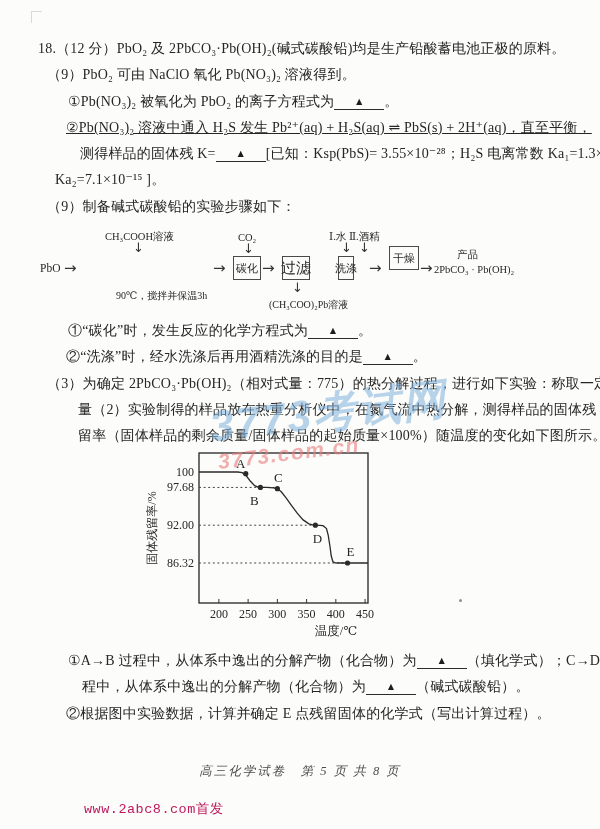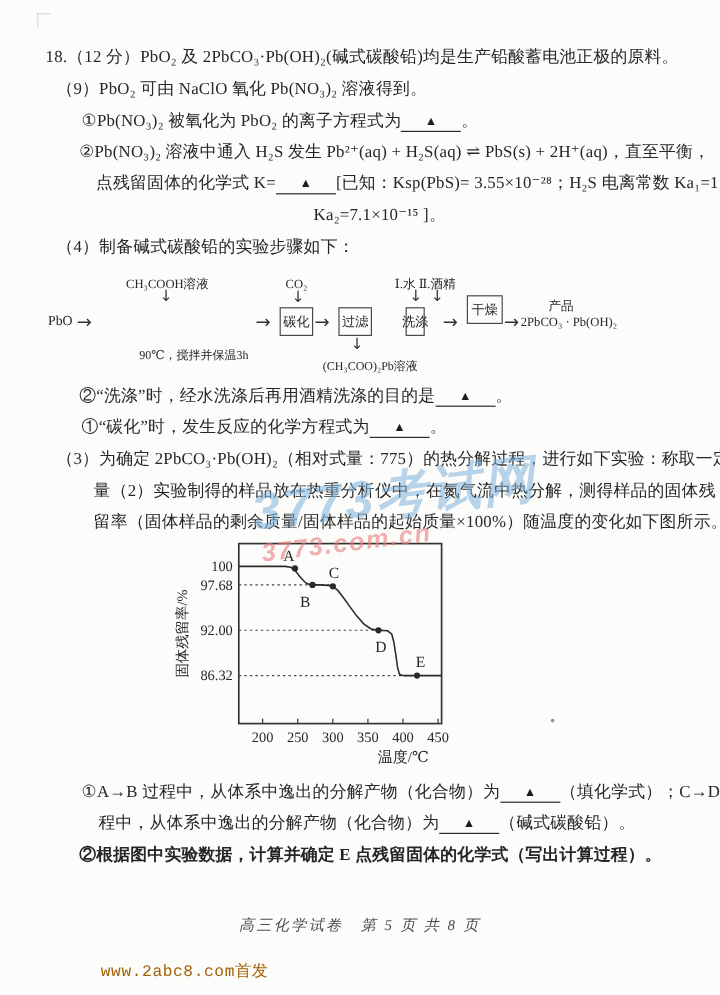--- a/index.html
+++ b/index.html
@@ -27,21 +27,21 @@
   .ar{position:absolute;font-size:15px;color:#333;line-height:12px;font-family:"DejaVu Sans",sans-serif;}
   .ar-d{font-size:13px;}
   
   .chart-wrap{position:absolute;left:140px;top:443px;width:270px;height:205px;}
   
   .footer{
     position:absolute;left:0;top:763px;width:100%;text-align:center;
     font-size:12.5px;color:#4c4c4c;font-style:italic;letter-spacing:2px;
   }
   .credit{
-    position:absolute;left:84px;top:800px;font-size:13.5px;color:#a16207;
+    position:absolute;left:84px;top:800px;font-size:13.5px;color:#be185d;
     font-family:"Liberation Mono","DejaVu Sans Mono",monospace;letter-spacing:0.5px;
   }
   
   .watermark{
     position:absolute;left:210px;top:378px;width:340px;height:80px;
     transform:rotate(-7deg);pointer-events:none;z-index:5;
     font-family:"Liberation Sans","DejaVu Sans",sans-serif;
   }
   .wm1{
     font-size:43px;font-weight:bold;font-style:italic;letter-spacing:2px;
@@ -63,65 +63,65 @@
 <body>
 
 <div class="page">
 
   <div class="corner-mark"></div>
 
   <div class="qgroup" id="qgroup-1" style="top:36px">
       <div class="qline" style="padding-left: 0px;"><span>18.（12 分）PbO₂ 及 2PbCO₃·Pb(OH)₂(碱式碳酸铅)均是生产铅酸蓄电池正极的原料。</span></div>
       <div class="qline" style="padding-left: 9px;"><span>（9）PbO₂ 可由 NaClO 氧化 Pb(NO₃)₂ 溶液得到。</span></div>
       <div class="qline" style="padding-left: 30px;"><span>①Pb(NO₃)₂ 被氧化为 PbO₂ 的离子方程式为</span><span class="blank">▲</span><span>。</span></div>
-      <div class="qline" style="padding-left: 28px;"><span>②Pb(NO₃)₂ 溶液中通入 H₂S 发生 Pb²⁺(aq) + H₂S(aq) ⇌ PbS(s) + 2H⁺(aq)，直至平衡，</span></div>
-      <div class="qline" style="padding-left: 42px;"><span>点残留固体的化学式 K=</span><span class="blank">▲</span><span>[已知：Ksp(PbS)= 3.55×10⁻²⁸；H₂S 电离常数 Ka₁=1.3×10⁻⁷，</span></div>
-      <div class="qline" style="padding-left: 17px; text-align: center;"><span>Ka₂=7.1×10⁻¹⁵ ]。</span></div>
-      <div class="qline" style="padding-left: 9px;"><span>（4）制备碱式碳酸铅的实验步骤如下：</span></div>
+      <div class="qline" style="padding-left: 28px; text-decoration: underline;"><span>②Pb(NO₃)₂ 溶液中通入 H₂S 发生 Pb²⁺(aq) + H₂S(aq) ⇌ PbS(s) + 2H⁺(aq)，直至平衡，</span></div>
+      <div class="qline" style="padding-left: 42px;"><span>测得样品的固体残 K=</span><span class="blank">▲</span><span>[已知：Ksp(PbS)= 3.55×10⁻²⁸；H₂S 电离常数 Ka₁=1.3×10⁻⁷，</span></div>
+      <div class="qline" style="padding-left: 17px;"><span>Ka₂=7.1×10⁻¹⁵ ]。</span></div>
+      <div class="qline" style="padding-left: 9px;"><span>（9）制备碱式碳酸铅的实验步骤如下：</span></div>
     </div>
 
   <div class="flow">
     <span class="fl-abs" style="left:67px;top:4px">CH₃COOH溶液</span>
     <span class="ar ar-d" style="left:95px;top:16px">↓</span>
 
     <span class="fl-abs" style="left:2px;top:36px;font-size:11.5px">PbO</span>
     <span class="ar" style="left:26px;top:36px">→</span>
 
     <span class="fl-abs" style="left:78px;top:63px;font-size:10px">90℃，搅拌并保温3h</span>
 
     <span class="ar" style="left:175px;top:36px">→</span>
 
     <span class="fl-abs" style="left:200px;top:6px">CO₂</span>
     <span class="ar ar-d" style="left:205px;top:17px">↓</span>
     <div class="fl-box" style="left:195px;top:30px;width:28px;font-size:11px">碳化</div>
 
     <span class="ar" style="left:224px;top:36px">→</span>
 
-    <div class="fl-box" style="left:244px;top:30px;width:28px;font-size:11px">过滤</div>
+    <div class="fl-box" style="left:244px;top:30px;width:28px;font-size:15px">过滤</div>
     <span class="ar ar-d" style="left:254px;top:56px">↓</span>
     <span class="fl-abs" style="left:231px;top:72px;font-size:10px">(CH₃COO)₂Pb溶液</span>
 
     <span class="fl-abs" style="left:291px;top:4px">Ⅰ.水  Ⅱ.酒精</span>
     <span class="ar ar-d" style="left:303px;top:16px">↓</span>
     <span class="ar ar-d" style="left:321px;top:16px">↓</span>
     <div class="fl-box" style="left:300px;top:30px;width:16px;font-size:11px">洗涤</div>
 
     <span class="ar" style="left:331px;top:36px">→</span>
 
     <div class="fl-box" style="left:351px;top:20px;width:30px;font-size:11px">干燥</div>
 
     <span class="ar" style="left:382px;top:36px">→</span>
 
     <span class="fl-abs" style="left:419px;top:22px">产品</span>
     <span class="fl-abs" style="left:396px;top:38px;font-size:10.5px">2PbCO₃ · Pb(OH)₂</span>
   </div>
 
   <div class="qgroup" id="qgroup-2" style="top:318px">
+      <div class="qline" style="padding-left: 30px;"><span>①“碳化”时，发生反应的化学方程式为</span><span class="blank">▲</span><span>。</span></div>
       <div class="qline" style="padding-left: 28px;"><span>②“洗涤”时，经水洗涤后再用酒精洗涤的目的是</span><span class="blank">▲</span><span>。</span></div>
-      <div class="qline" style="padding-left: 30px;"><span>①“碳化”时，发生反应的化学方程式为</span><span class="blank">▲</span><span>。</span></div>
       <div class="qline" style="padding-left: 9px;"><span>（3）为确定 2PbCO₃·Pb(OH)₂（相对式量：775）的热分解过程，进行如下实验：称取一定</span></div>
       <div class="qline" style="padding-left: 40px;"><span>量（2）实验制得的样品放在热重分析仪中，在氮气流中热分解，测得样品的固体残</span></div>
       <div class="qline" style="padding-left: 40px;"><span>留率（固体样品的剩余质量/固体样品的起始质量×100%）随温度的变化如下图所示。</span></div>
     </div>
 
   <div class="chart-wrap" id="chart"><svg width="270" height="205">
         <rect x="59" y="10" width="169" height="150" fill="none" stroke="#333" stroke-width="1.4"></rect>
         <line x1="59" y1="44.432748538011644" x2="137.3598615916955" y2="44.432748538011644" stroke="#444" stroke-width="1" stroke-dasharray="2,2.6"></line>
         <line x1="59" y1="82.21637426900583" x2="175.37024221453288" y2="82.21637426900583" stroke="#444" stroke-width="1" stroke-dasharray="2,2.6"></line>
         <line x1="59" y1="120" x2="207.53287197231833" y2="120" stroke="#444" stroke-width="1" stroke-dasharray="2,2.6"></line>
@@ -152,21 +152,21 @@
         <text x="138.3598615916955" y="38.630116959064324" text-anchor="middle" font-size="13">C</text>
         <circle cx="175.37024221453288" cy="82.21637426900583" r="2.6" fill="#2a2a2a"></circle>
         <text x="177.37024221453288" y="100.21637426900583" text-anchor="middle" font-size="13">D</text>
         <circle cx="207.53287197231833" cy="120" r="2.6" fill="#2a2a2a"></circle>
         <text x="210.53287197231833" y="113" text-anchor="middle" font-size="13">E</text>
       </svg></div>
 
   <div class="qgroup" id="qgroup-3" style="top:648px">
       <div class="qline" style="padding-left: 30px;"><span>①A→B 过程中，从体系中逸出的分解产物（化合物）为</span><span class="blank">▲</span><span>（填化学式）；C→D 过</span></div>
       <div class="qline" style="padding-left: 44px;"><span>程中，从体系中逸出的分解产物（化合物）为</span><span class="blank">▲</span><span>（碱式碳酸铅）。</span></div>
-      <div class="qline" style="padding-left: 28px; font-weight: bold;"><span>②根据图中实验数据，计算并确定 E 点残留固体的化学式（写出计算过程）。</span></div>
+      <div class="qline" style="padding-left: 28px;"><span>②根据图中实验数据，计算并确定 E 点残留固体的化学式（写出计算过程）。</span></div>
     </div>
 
   <div class="speck"></div>
 
   <div class="footer">高三化学试卷　第 5 页 共 8 页</div>
   <div class="credit">www.2abc8.com首发</div>
 
   <div class="watermark">
     <div class="wm1">3773考试网</div>
     <div class="wm2">3773.com.cn</div>

